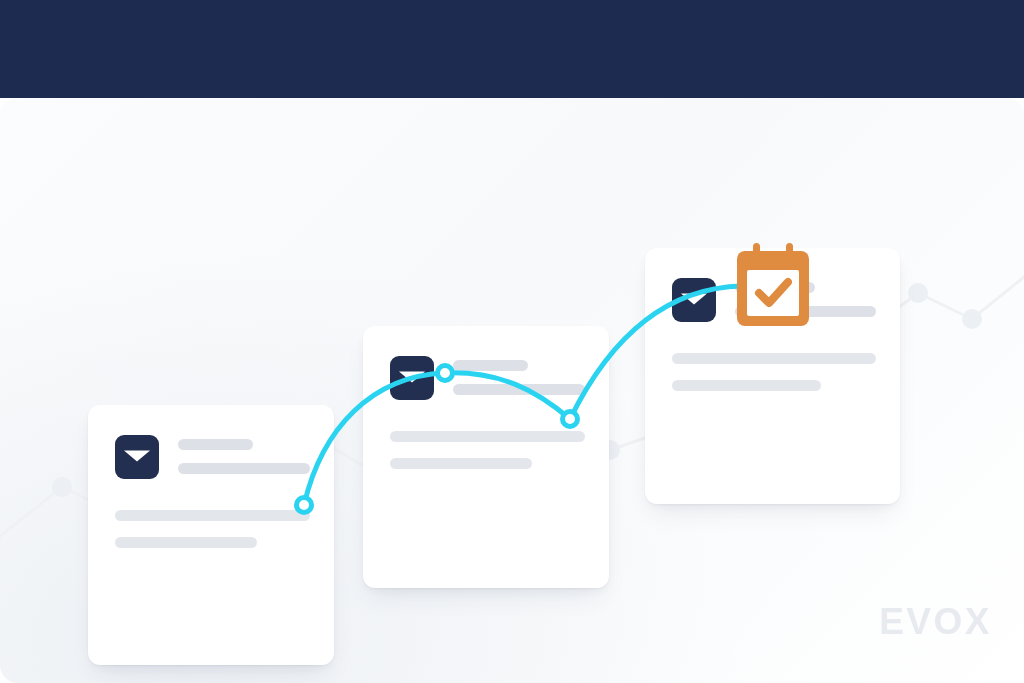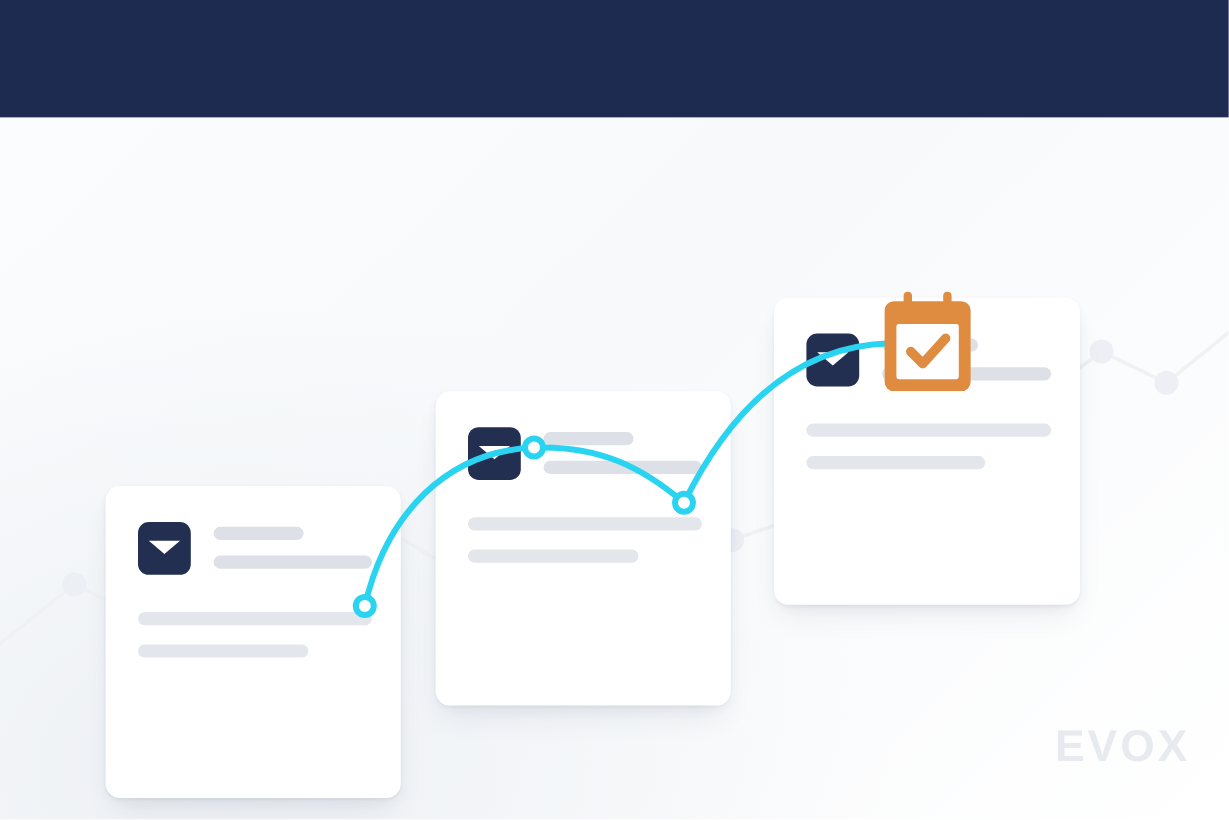--- a/index.html
+++ b/index.html
@@ -26,20 +26,21 @@
   }
 
   
   #canvas {
     position:absolute; left:0; top:98px;
     width:1024px; height:585px;
     background:
       radial-gradient(ellipse 900px 620px at 18% 92%, #eef1f5 0%, rgba(238,241,245,0) 62%),
       linear-gradient(135deg, #fbfcfd 0%, #f7f9fb 45%, #ffffff 100%);
     overflow:hidden;
+    border-radius:18px;
   }
 
   
   #bg-chart {
     position:absolute; left:0; top:0;
     width:1024px; height:585px;
     pointer-events:none;
   }
 
   

